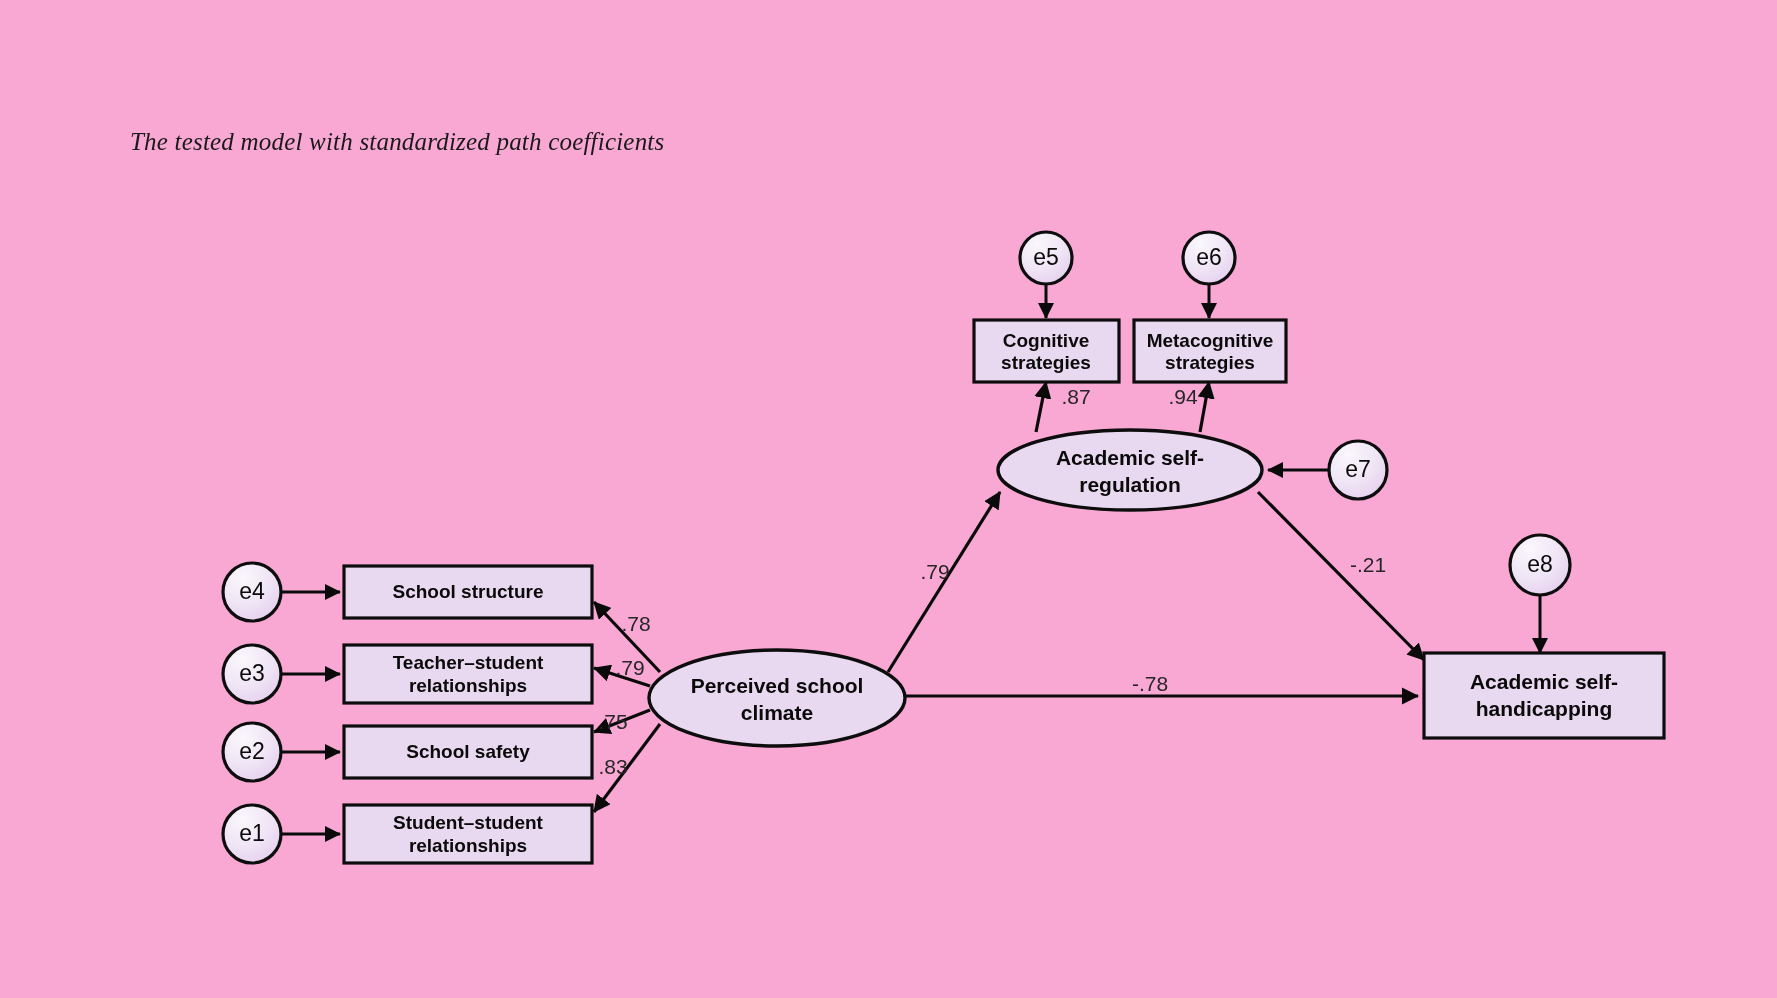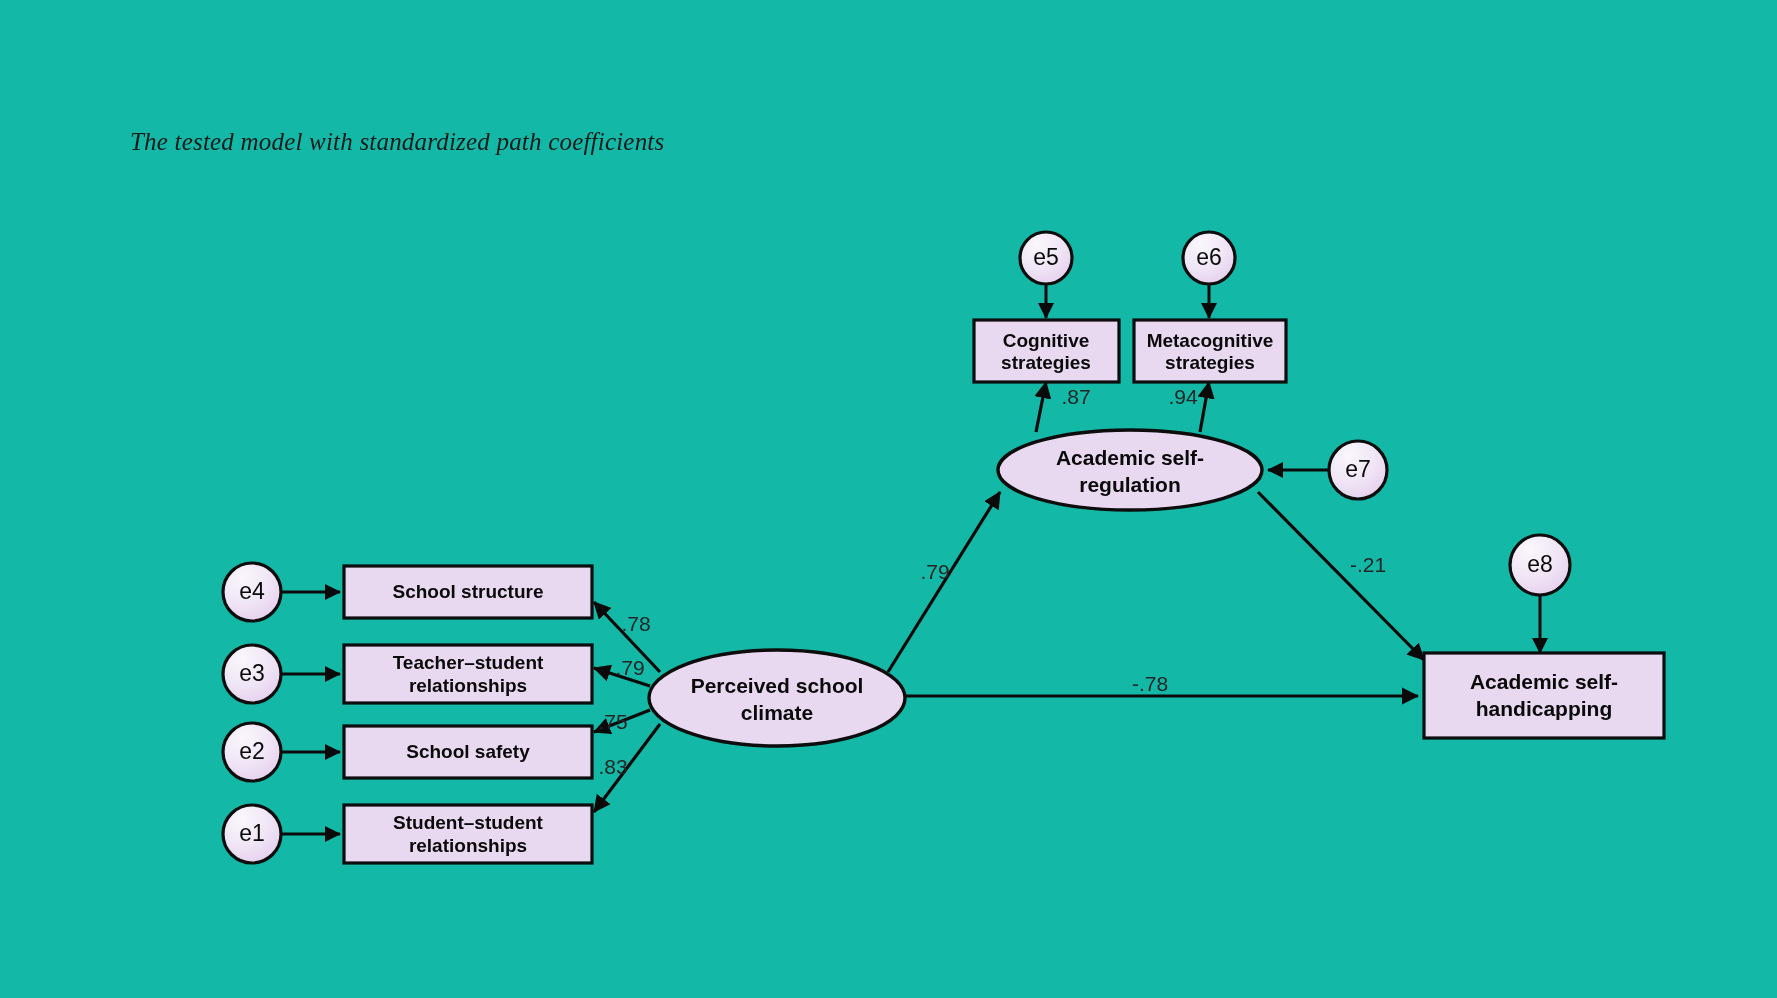--- a/index.html
+++ b/index.html
@@ -11,21 +11,21 @@
   body {
     width: 1777px;
     height: 998px;
     overflow: hidden;
     font-family: "Liberation Sans", sans-serif;
   }
   #figure-root {
     position: relative;
     width: 1777px;
     height: 998px;
-    background: #14b8a6;
+    background: #f9a8d4;
   }
   .fig-title {
     position: absolute;
     left: 130px;
     top: 128px;
     font-family: "Liberation Serif", serif;
     font-style: italic;
     font-size: 25px;
     color: #1a1a1a;
     white-space: nowrap;

